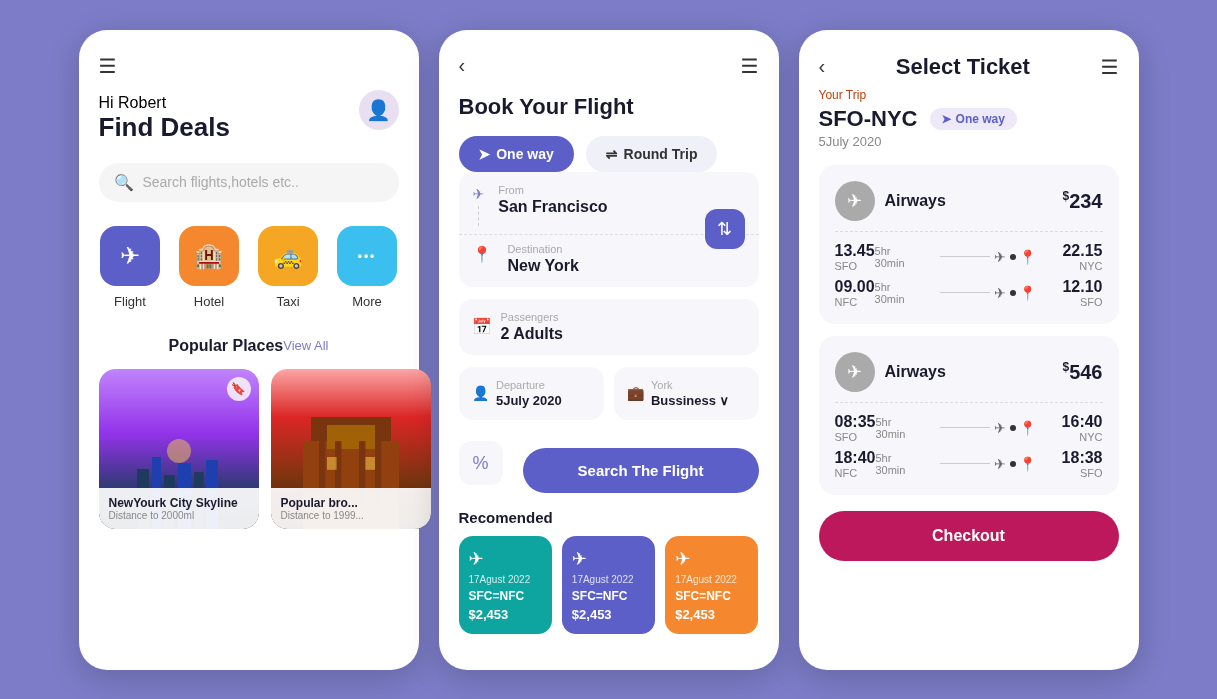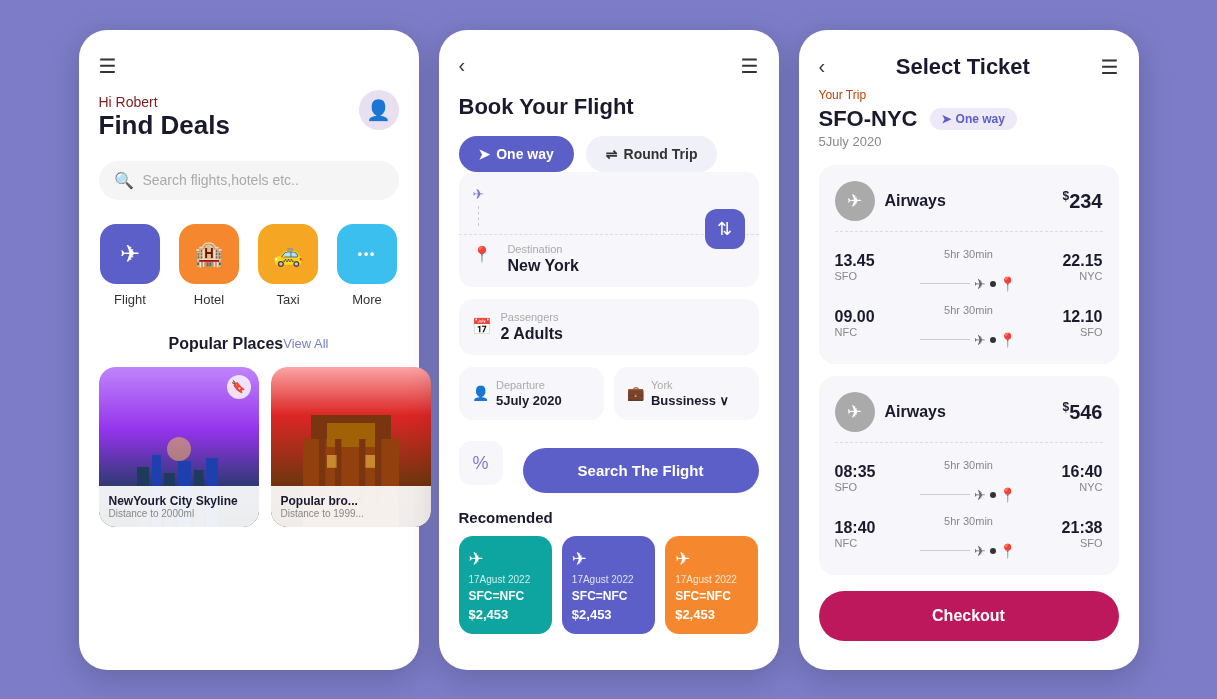--- a/index.html
+++ b/index.html
@@ -36,22 +36,22 @@
     }
     .s1-menu-icon {
       font-size: 20px;
       color: #333;
       cursor: pointer;
     }
     .s1-header {
       margin-top: 16px;
     }
     .s1-hi {
-      font-size: 14px;
-      color: #7f1d1d;
+      font-size: 16px;
+      color: #000000;
     }
     .s1-find-deals {
       font-size: 26px;
       font-weight: 800;
       color: #1a1a2e;
     }
     .s1-avatar {
       position: absolute;
       top: 60px;
       right: 20px;
@@ -376,25 +376,24 @@
     .s3-flight-row {
       display: flex;
       align-items: center;
       justify-content: space-between;
       margin-top: 8px;
     }
     .s3-flight-time { font-size: 16px; font-weight: 700; color: #1a1a2e; }
     .s3-flight-code { font-size: 11px; color: #888; }
     .s3-flight-middle {
       display: flex;
-      flex-direction: column;
-      align-items: center;
-      gap: 16px;
+      flex-direction: row;
+      align-items: center;
+      gap: 2px;
       flex: 1;
-      margin-top: 6px;
     }
     .s3-duration { font-size: 11px; color: #888; }
     .s3-flight-line {
       display: flex;
       align-items: center;
       gap: 4px;
       width: 100%;
       justify-content: center;
     }
     .s3-line { height: 1.5px; background: #ccc; flex: 1; max-width: 50px; }
@@ -514,20 +513,24 @@
         <span>Round Trip</span>
       </div>
     </div>
 
     <div class="s2-from-dest">
       <div class="s2-from">
         <div style="display:flex;flex-direction:column;align-items:center;padding-top:2px;">
           <span style="font-size:14px;color:#7c7cc8;">✈</span>
           <div style="width:1px;height:20px;border-left:1.5px dashed #ccc;margin-top:4px;"></div>
         </div>
+        <div style="margin-left:8px;">
+          <div class="s2-field-label">From</div>
+          <div class="s2-field-value">San Francisco</div>
+        </div>
       </div>
       <div class="s2-dest">
         <span style="font-size:16px;color:#7c7cc8;padding-top:2px;">📍</span>
         <div style="margin-left:9px;">
           <div class="s2-field-label">Destination</div>
           <div class="s2-field-value">New York</div>
         </div>
       </div>
       <div class="s2-swap-btn">⇅</div>
     </div>
@@ -698,21 +701,21 @@
         <div class="s3-flight-middle">
           <div class="s3-duration">5hr 30min</div>
           <div class="s3-flight-line">
             <div class="s3-line"></div>
             <span class="s3-plane-icon">✈</span>
             <div class="s3-dot"></div>
             <span class="s3-pin">📍</span>
           </div>
         </div>
         <div class="s3-arrive">
-          <div class="s3-flight-time">21:38</div>
+          <div class="s3-flight-time">18:38</div>
           <div class="s3-flight-code">SFO</div>
         </div>
       </div>
     </div>
 
     <div class="s3-checkout-btn">Checkout</div>
   </div>
 
 </div>
 

